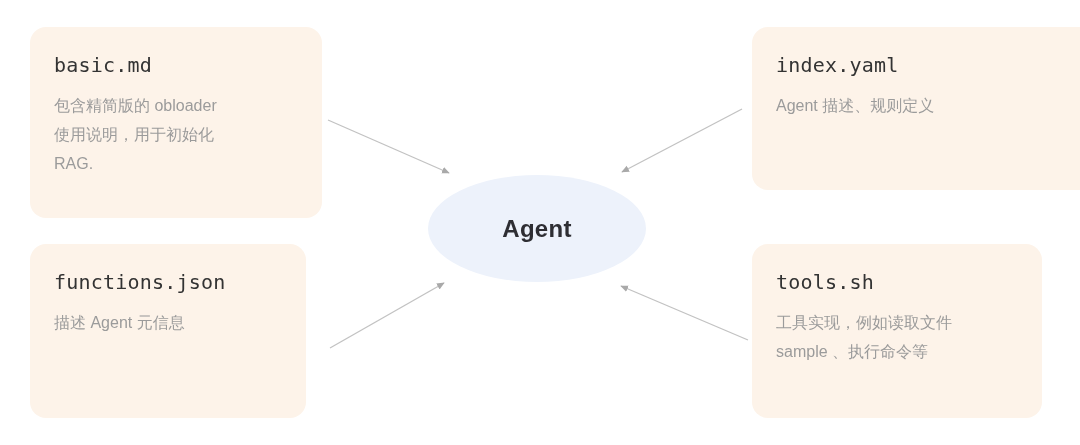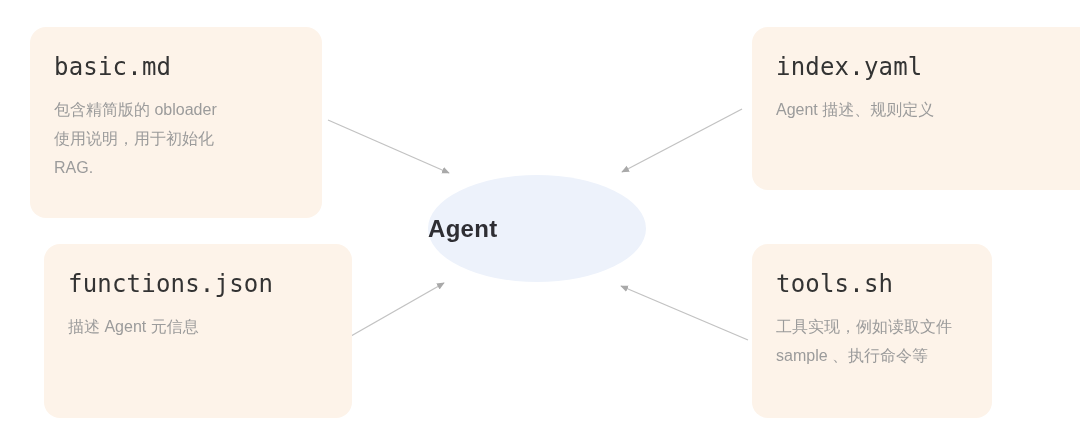--- a/index.html
+++ b/index.html
@@ -17,51 +17,51 @@
   }
   .card {
     position: absolute;
     background: #FDF3E9;
     border-radius: 16px;
     box-sizing: border-box;
     padding: 26px 24px 20px 24px;
   }
   .card-title {
     font-family: "DejaVu Sans Mono", "Liberation Mono", monospace;
-    font-size: 24px;
+    font-size: 20px;
     font-weight: 400;
     color: #333333;
     letter-spacing: 0.2px;
     margin: 0 0 14px 0;
     white-space: nowrap;
   }
   .card-desc {
     font-family: "Liberation Sans", sans-serif;
     font-size: 16px;
     line-height: 29px;
     color: #9b9b9b;
     margin: 0;
     white-space: pre-line;
   }
   #card-basic   { left: 30px;  top: 27px;  width: 292px; height: 191px; }
   #card-index   { left: 752px; top: 27px;  width: 352px; height: 163px; }
-  #card-functions { left: 44px;  top: 244px; width: 308px; height: 174px; }
-  #card-tools   { left: 752px; top: 244px; width: 240px; height: 174px; }
+  #card-functions { left: 30px;  top: 244px; width: 276px; height: 174px; }
+  #card-tools   { left: 752px; top: 244px; width: 290px; height: 174px; }
 
   #agent-node {
     position: absolute;
     left: 428px;
     top: 175px;
     width: 218px;
     height: 107px;
     background: #EDF2FB;
     border-radius: 50%;
     display: flex;
     align-items: center;
-    justify-content: flex-start;
+    justify-content: center;
   }
   #agent-label {
     font-family: "Liberation Sans", sans-serif;
     font-size: 24px;
     font-weight: bold;
     color: #2e2e33;
     letter-spacing: 0.3px;
   }
   #connectors {
     position: absolute;

